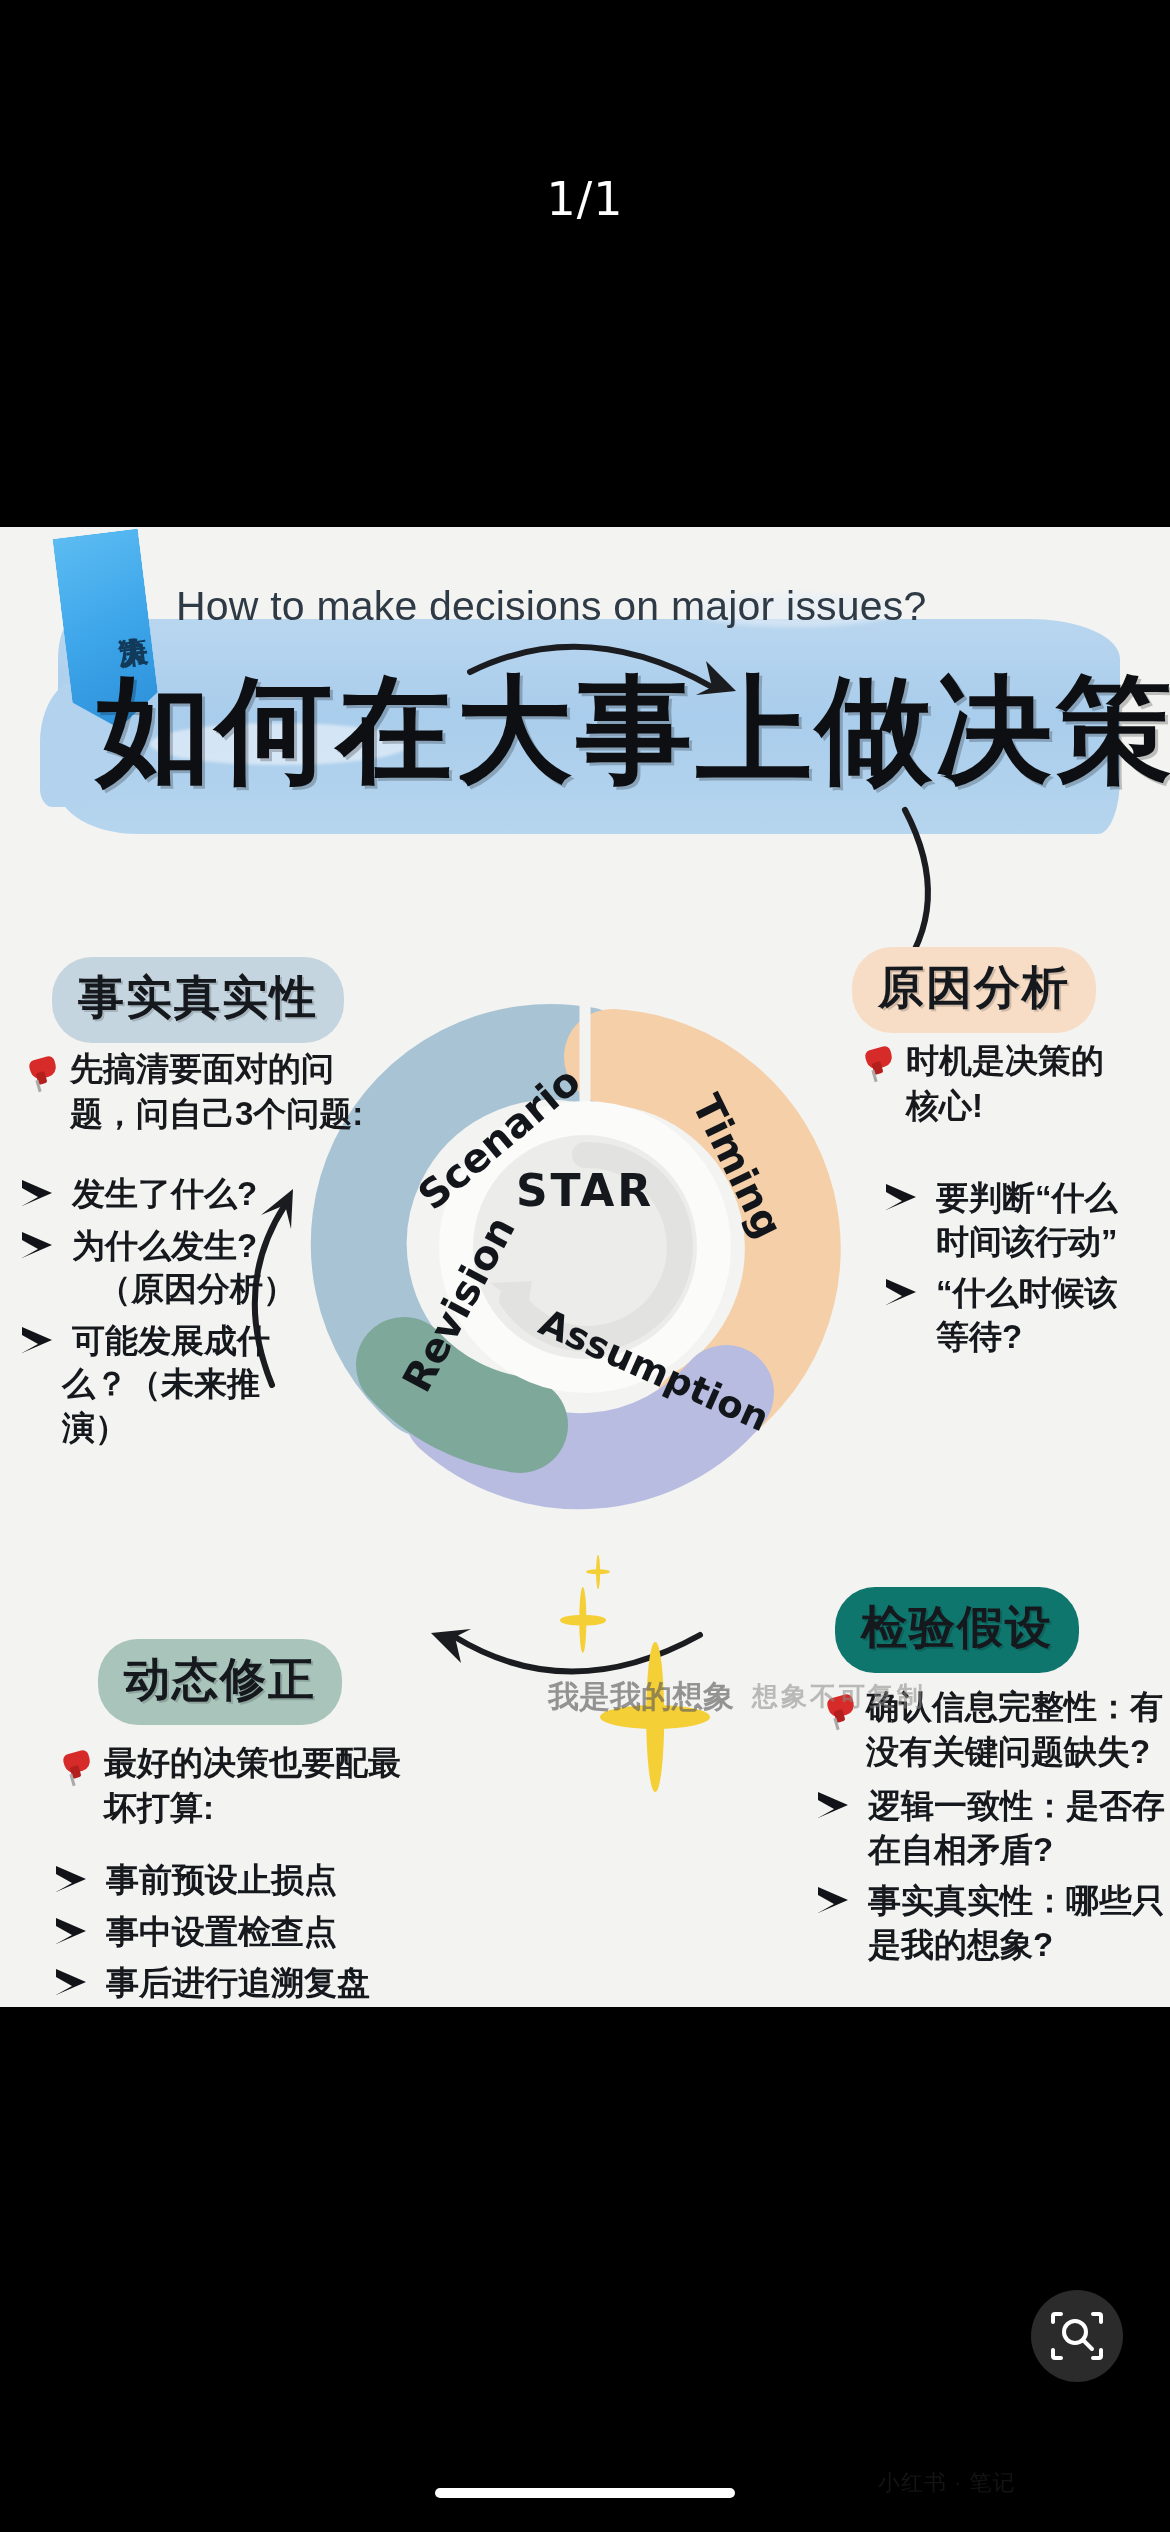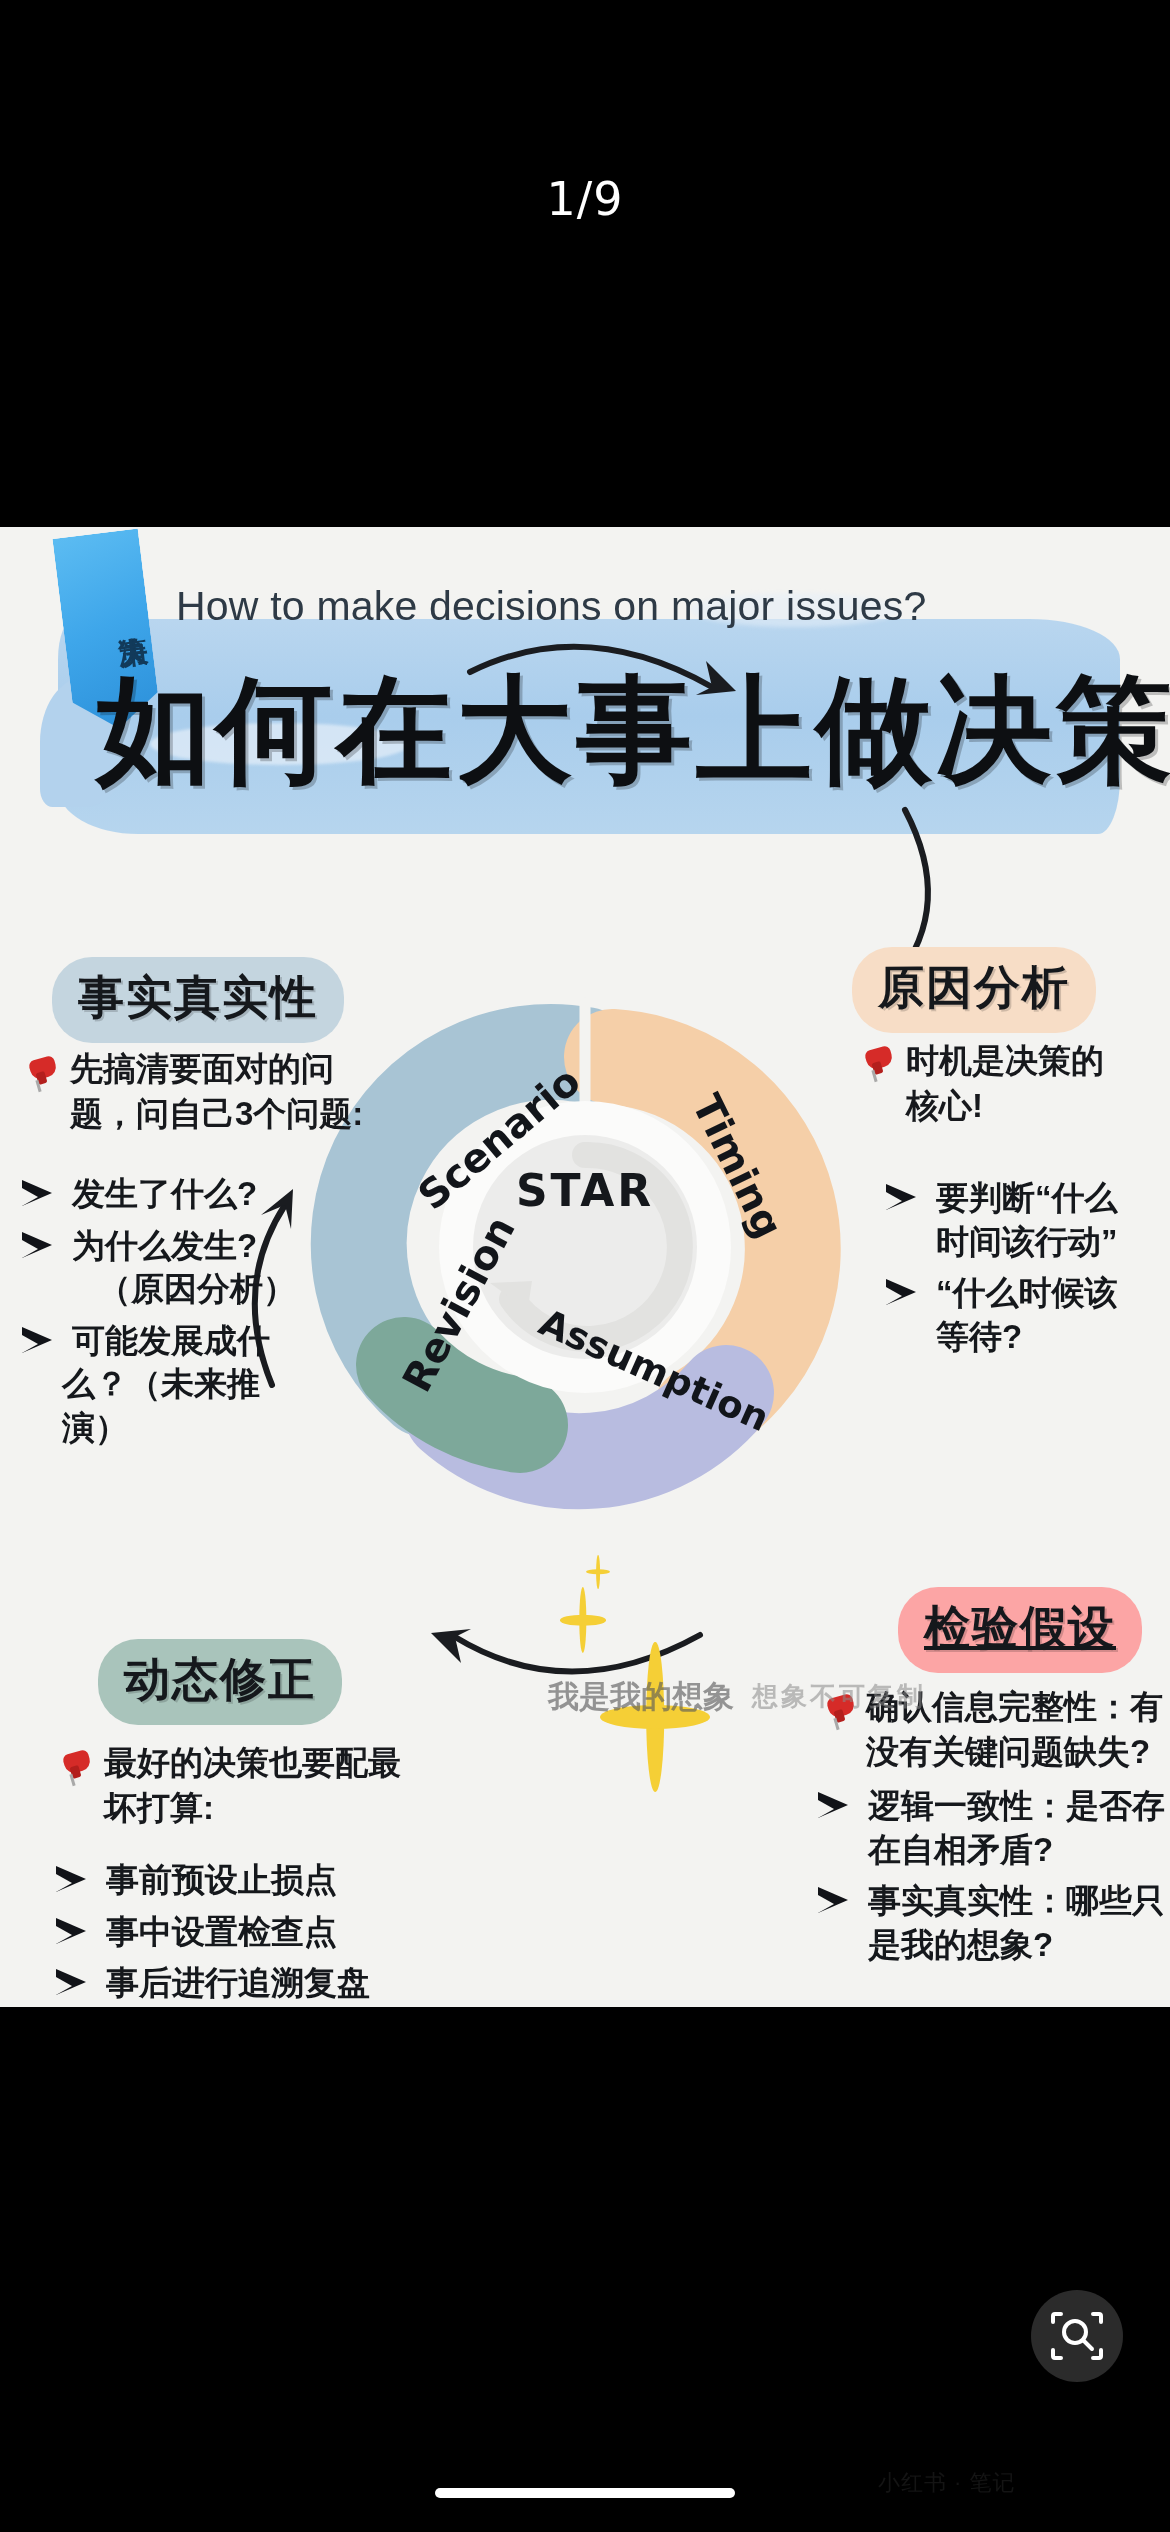--- a/index.html
+++ b/index.html
@@ -125,21 +125,21 @@
     border-radius:40px;
     font-size:46px;
     font-weight:800;
     color:#15181c;
     letter-spacing:2px;
     white-space:nowrap;
     text-shadow:2px 2px 0 rgba(0,0,0,.16);
   }
   #pill-scene     { top:430px; left:52px;  background:#c4d5df; }
   #pill-timing    { top:420px; left:852px; background:#f7ddc6; }
-  #pill-assume    { top:1060px;left:898px; background:#fca5a5;text-decoration:underline; }
+  #pill-assume    { top:1060px;left:835px; background:#0f766e; }
   #pill-revise    { top:1112px;left:98px;  background:#a9c4bb; }
 
   
   .lead{
     position:absolute;
     font-size:33px;
     line-height:1.36;
     color:#17191d;
     font-weight:600;
   }
@@ -284,21 +284,21 @@
     opacity:.55;
     letter-spacing:3px;
     white-space:nowrap;
   }
 </style>
 </head>
 <body>
 
 <div id="screen">
 
-  <div id="page-indicator">1/9</div>
+  <div id="page-indicator">1/1</div>
 
   <div id="infographic">
 
     <div id="header-band">
       <div id="blue-brush"></div>
       <div id="brush-wisp1"></div>
       <div id="brush-wisp2"></div>
       <div id="ribbon"></div>
       <div id="ribbon-text">决策力</div>
       <div id="subtitle-en">How to make decisions on major issues?</div>

